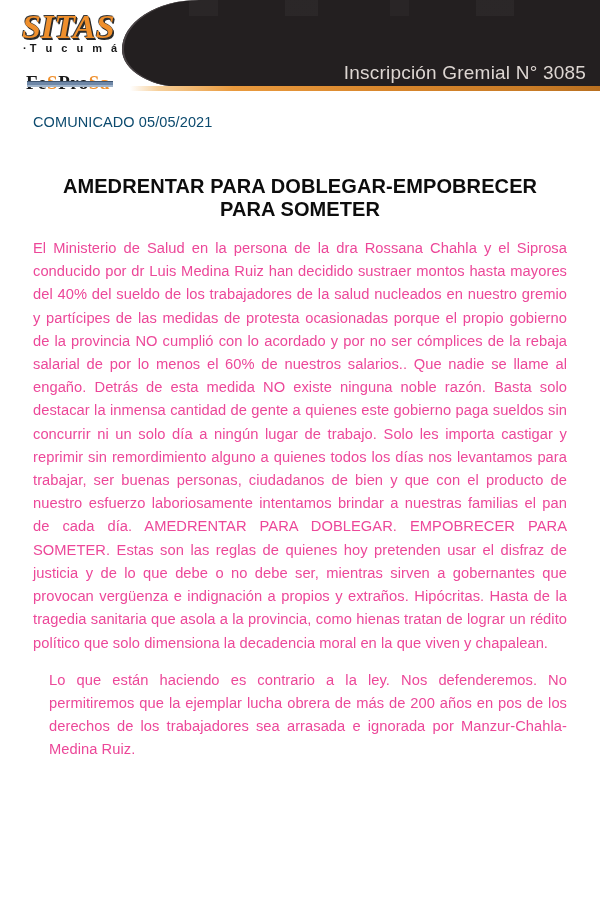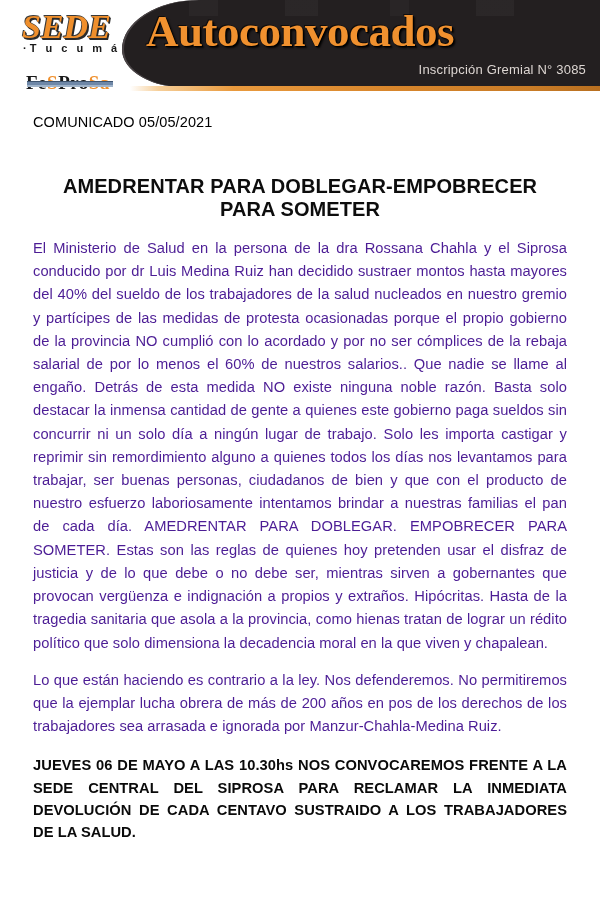--- a/index.html
+++ b/index.html
@@ -70,21 +70,21 @@
       1px 1px 0 #000,
       2px 2px 2px rgba(0,0,0,0.85),
      -1px -1px 0 rgba(0,0,0,0.6);
     white-space: nowrap;
   }
   .banner-sub {
     position: absolute;
     right: 14px;
     top: 62px;
     font-family: "Liberation Sans", sans-serif;
-    font-size: 13px;
+    font-size: 19px;
     color: #ddd6d2;
     letter-spacing: 0.2px;
     white-space: nowrap;
   }
   
   .banner-rule {
     position: absolute;
     left: 130px;
     top: 86px;
     width: 470px;
@@ -171,77 +171,76 @@
   .doc {
     position: relative;
     padding: 0 33px 0 33px;
     box-sizing: border-box;
     width: 600px;
   }
   .comunicado {
     margin-top: 18px;
     font-size: 14.5px;
     line-height: 1.3;
-    color: #000000;
+    color: #0c4a6e;
     letter-spacing: 0.1px;
   }
   .doc-title {
     margin-top: 43px;
     text-align: center;
     font-size: 20px;
     font-weight: bold;
     letter-spacing: 0.1px;
     color: #0d0d0d;
   }
   .para {
     margin-top: 16px;
     font-size: 14.7px;
     line-height: 1.58;
     text-align: justify;
     text-justify: inter-word;
-    color: #4c1d95;
+    color: #ec4899;
     letter-spacing: 0.05px;
   }
   .para.tight {
     margin-top: 14px;
+    margin-left: 16px;
   }
   .para.call {
     margin-top: 16px;
     font-weight: bold;
     color: #0a0a0a;
     line-height: 1.52;
   }
 </style>
 </head>
 <body>
 
 <div class="header">
 
   <div class="logo">
-    <div class="logo-sitas">SEDE</div>
+    <div class="logo-sitas">SITAS</div>
     <div class="logo-tucuman">·T u c u m á n·</div>
     <div class="logo-fesprosa"><span>Fe</span><span class="o">S</span><span>Pro</span><span class="o">Sa</span></div>
     <div class="logo-underline"></div>
     <div class="logo-underline2"></div>
   </div>
 
   <div class="banner">
     <div class="banner-noise"></div>
-    <div class="banner-title">Autoconvocados</div>
     <div class="banner-sub">Inscripción Gremial N° 3085</div>
   </div>
 
   <div class="banner-rule"></div>
 </div>
 
 <div class="doc">
 
   <div class="comunicado">COMUNICADO 05/05/2021</div>
 
   <div class="doc-title">AMEDRENTAR PARA DOBLEGAR-EMPOBRECER PARA SOMETER</div>
 
   <div class="para">El Ministerio de Salud en la persona de la dra Rossana Chahla y el Siprosa conducido por dr Luis Medina Ruiz han decidido sustraer  montos hasta mayores del 40% del sueldo de los trabajadores de la salud nucleados en nuestro gremio y partícipes de las medidas de protesta ocasionadas porque el propio gobierno de la provincia NO cumplió con lo acordado y por no ser cómplices de la rebaja salarial de por lo menos el 60% de nuestros salarios.. Que nadie se llame al engaño. Detrás de esta medida NO existe ninguna noble razón. Basta solo destacar la inmensa cantidad de gente a quienes este gobierno paga sueldos sin concurrir ni un solo día a ningún lugar de trabajo. Solo les importa castigar y reprimir sin remordimiento alguno a quienes todos los días nos levantamos para trabajar, ser buenas personas, ciudadanos de bien y que con el producto de nuestro esfuerzo laboriosamente intentamos  brindar a nuestras familias el pan de cada día. AMEDRENTAR PARA DOBLEGAR. EMPOBRECER PARA SOMETER. Estas son las reglas de quienes hoy pretenden usar el disfraz de justicia y de lo que debe o no debe ser, mientras sirven a gobernantes que provocan vergüenza e indignación a propios y extraños. Hipócritas. Hasta de la tragedia sanitaria que asola a la provincia, como hienas tratan de lograr un rédito político que solo dimensiona la decadencia moral en la que viven y chapalean.</div>
 
   <div class="para tight">Lo que están haciendo es contrario a la ley. Nos  defenderemos. No permitiremos que la ejemplar lucha obrera de más de 200 años en pos de los derechos de los trabajadores sea arrasada e ignorada por Manzur-Chahla-Medina Ruiz.</div>
 
-  <div class="para call">JUEVES 06 DE MAYO A LAS 10.30hs  NOS CONVOCAREMOS FRENTE A LA SEDE CENTRAL DEL SIPROSA PARA RECLAMAR LA INMEDIATA DEVOLUCIÓN DE CADA CENTAVO SUSTRAIDO A LOS TRABAJADORES DE LA SALUD.</div>
 
 </div>
 
 </body></html>

